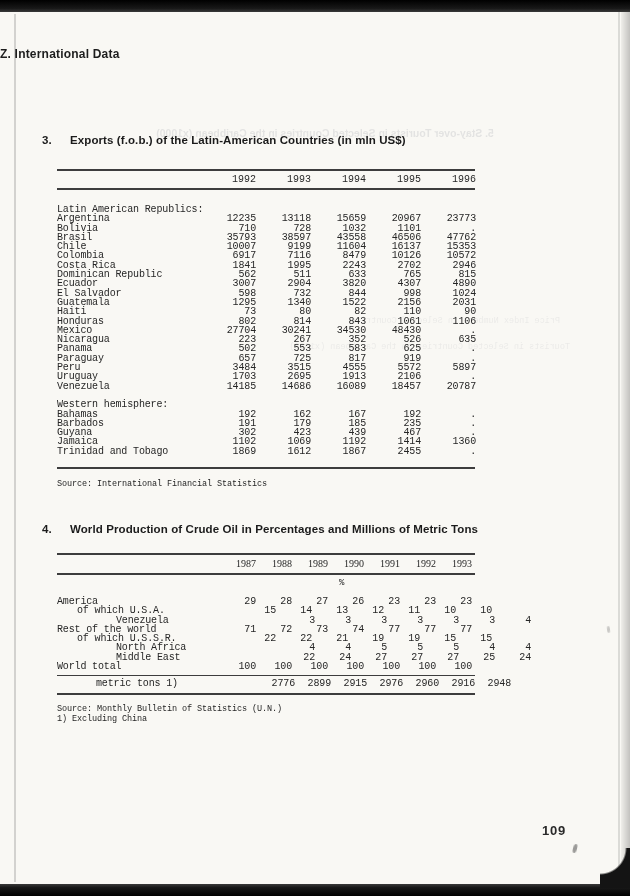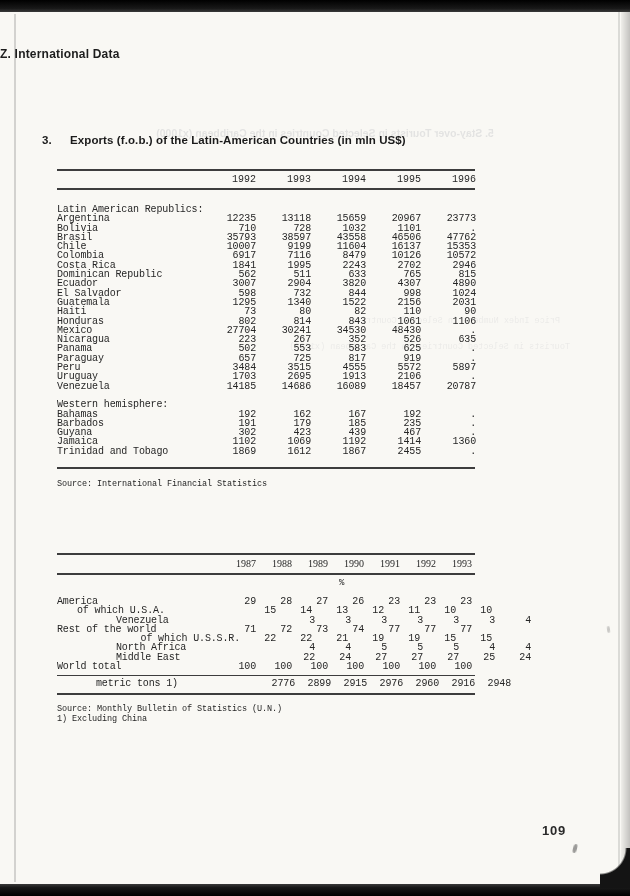--- a/index.html
+++ b/index.html
@@ -266,20 +266,23 @@
         <span class="cell">1869</span>
         <span class="cell">1612</span>
         <span class="cell">1867</span>
         <span class="cell">2455</span>
         <span class="cell">.</span>
       </div>
     </div>
   <div class="rule" style="top:467px;height:1.5px;"></div>
   <div class="src mono" style="top:479px;">Source: International Financial Statistics</div>
 
+  <div class="sec-title" style="top:523px;">
+    <span class="num">4.</span><span>World Production of Crude Oil in Percentages and Millions of Metric Tons</span>
+  </div>
   <div class="rule" style="top:553px;height:2px;"></div>
   <div class="yearrow mono t4" style="position:absolute;left:57px;top:558px;font-family:Liberation Serif, serif;" id="t4years">
       <span class="lblspacer"></span>
       <span class="cell">1987</span>
       <span class="cell">1988</span>
       <span class="cell">1989</span>
       <span class="cell">1990</span>
       <span class="cell">1991</span>
       <span class="cell">1992</span>
       <span class="cell">1993</span>
@@ -321,21 +324,21 @@
         <span class="lbl">Rest of the world</span>
         <span class="cell">71</span>
         <span class="cell">72</span>
         <span class="cell">73</span>
         <span class="cell">74</span>
         <span class="cell">77</span>
         <span class="cell">77</span>
         <span class="cell">77</span>
       </div>
       <div class="trow">
-        <span class="lbl" style="padding-left: 20px; text-align: right;">of which U.S.S.R.</span>
+        <span class="lbl" style="padding-left: 20px;">of which U.S.S.R.</span>
         <span class="cell">22</span>
         <span class="cell">22</span>
         <span class="cell">21</span>
         <span class="cell">19</span>
         <span class="cell">19</span>
         <span class="cell">15</span>
         <span class="cell">15</span>
       </div>
       <div class="trow">
         <span class="lbl" style="padding-left: 59px;">North Africa</span>

